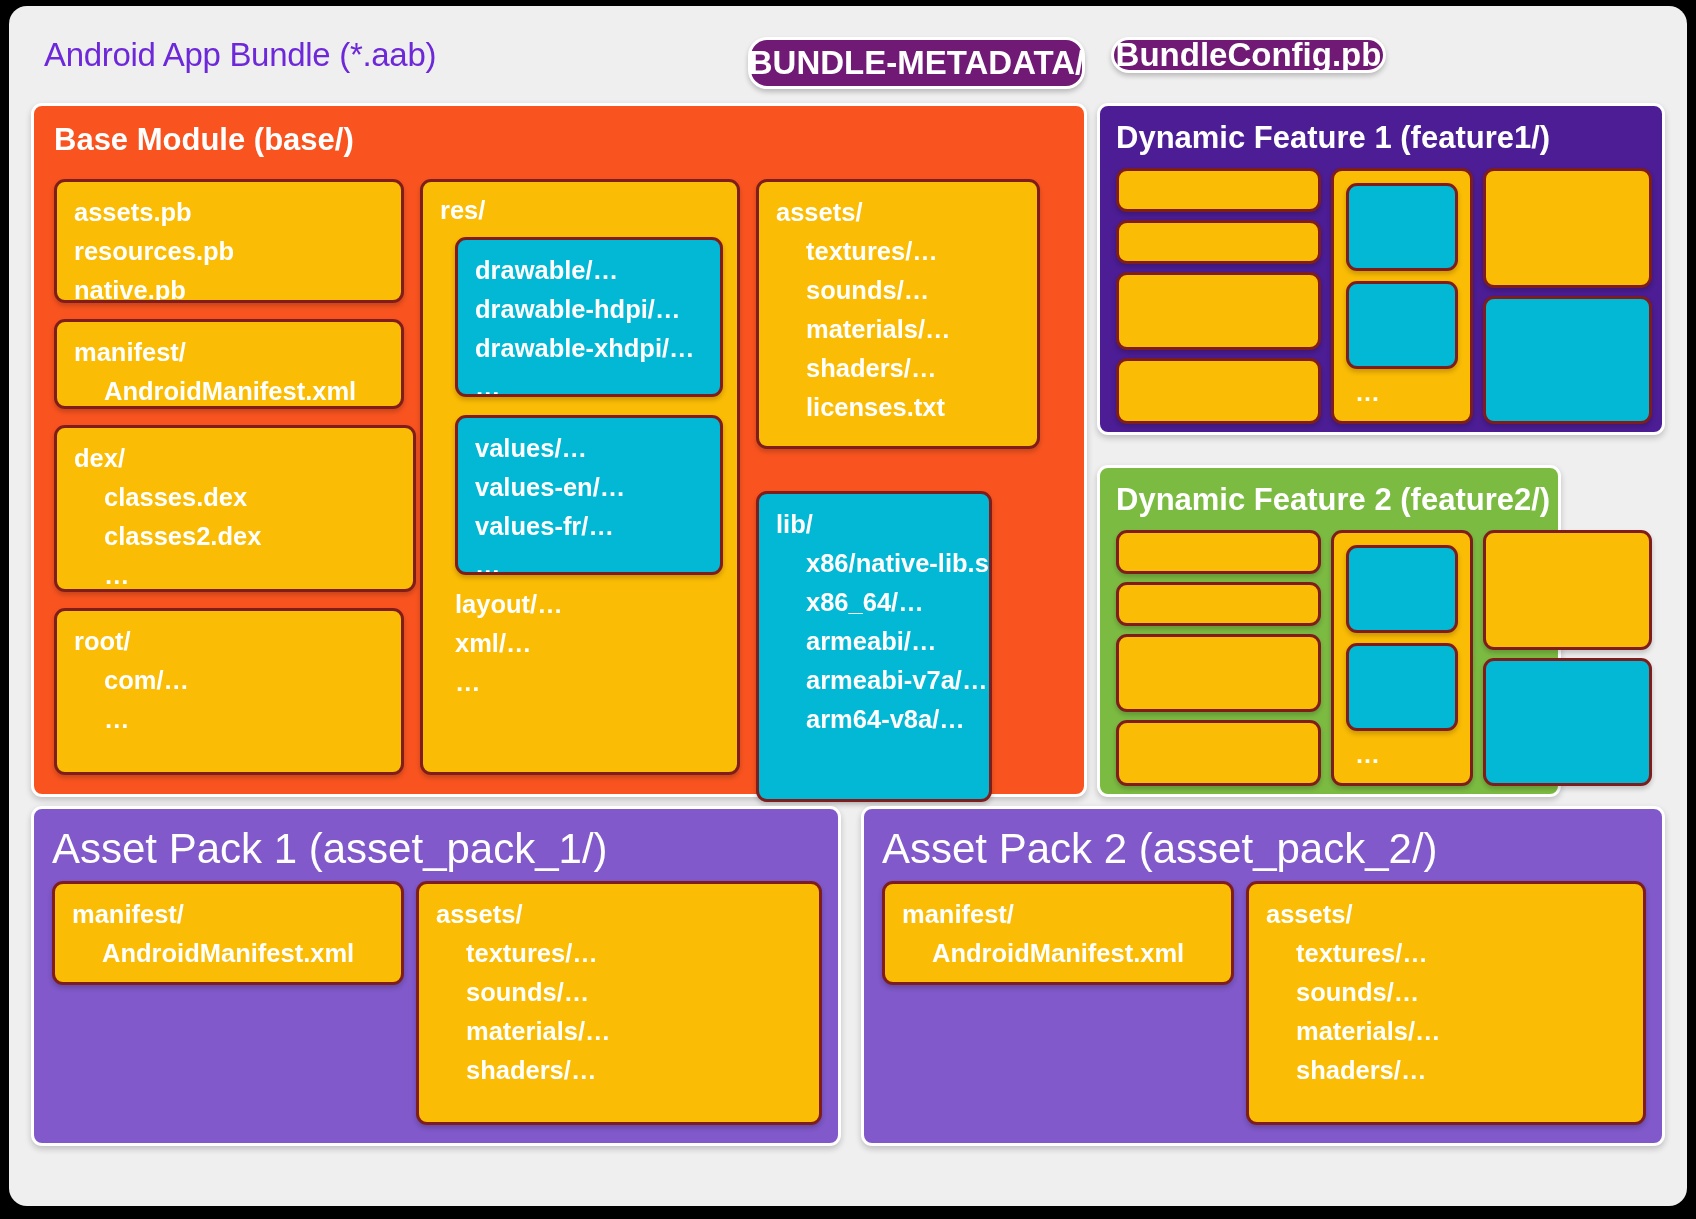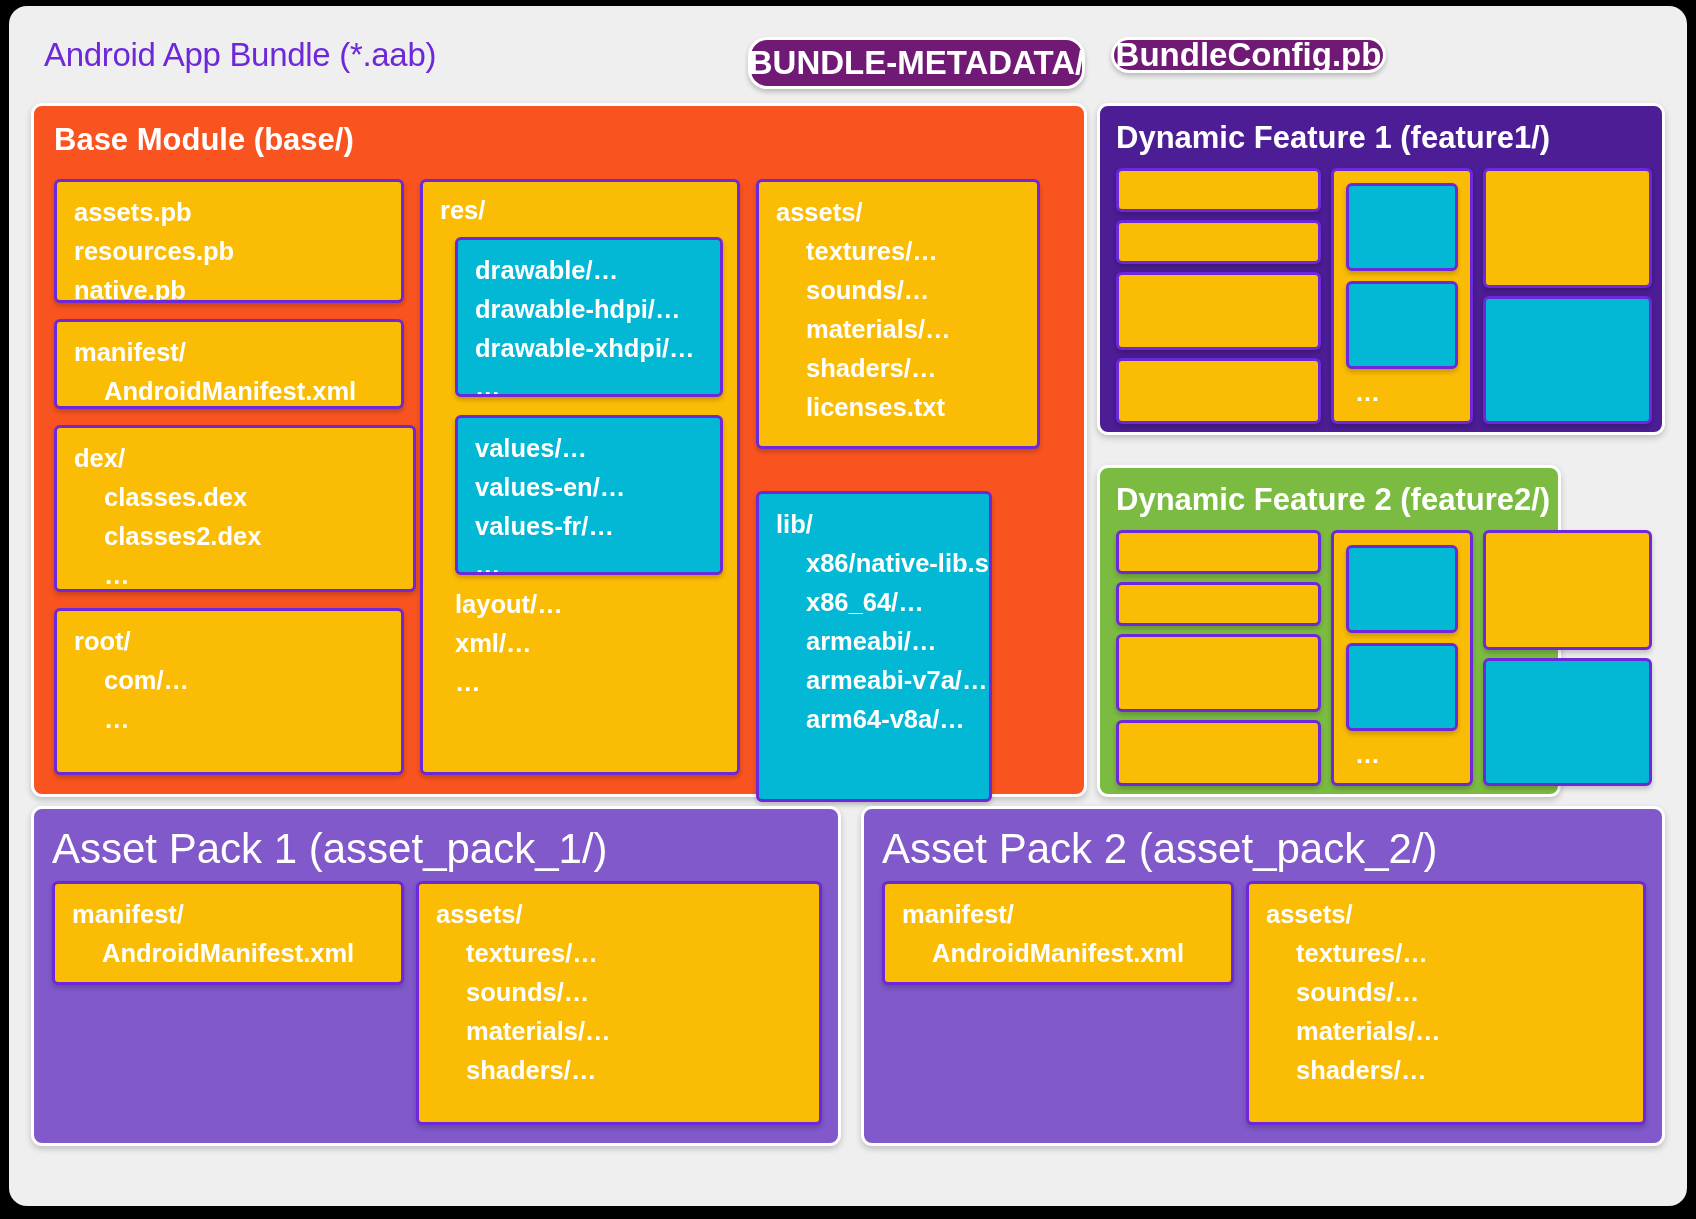--- a/index.html
+++ b/index.html
@@ -74,22 +74,22 @@
 
   .base .group-title     { position: absolute; left: 20px;  top: 16px; }
   .feature1 .group-title { position: absolute; left: 16px;  top: 14px; }
   .feature2 .group-title { position: absolute; left: 16px;  top: 14px; }
   .pack1 .group-title    { position: absolute; left: 18px;  top: 16px; }
   .pack2 .group-title    { position: absolute; left: 18px;  top: 16px; }
 
   
   .box {
     position: absolute;
-    border: 3px solid #6d28d9;
-    border-radius: 6px;
+    border: 3px solid #7f1d1d;
+    border-radius: 11px;
     box-shadow: 0 3px 5px rgba(0,0,0,0.2);
     color: #ffffff;
     overflow: hidden;
   }
   .box.yellow { background: #FBBC05; }
   .box.cyan   { background: #03B8D4; }
 
   .lines {
     position: absolute;
     left: 17px; top: 11px;

